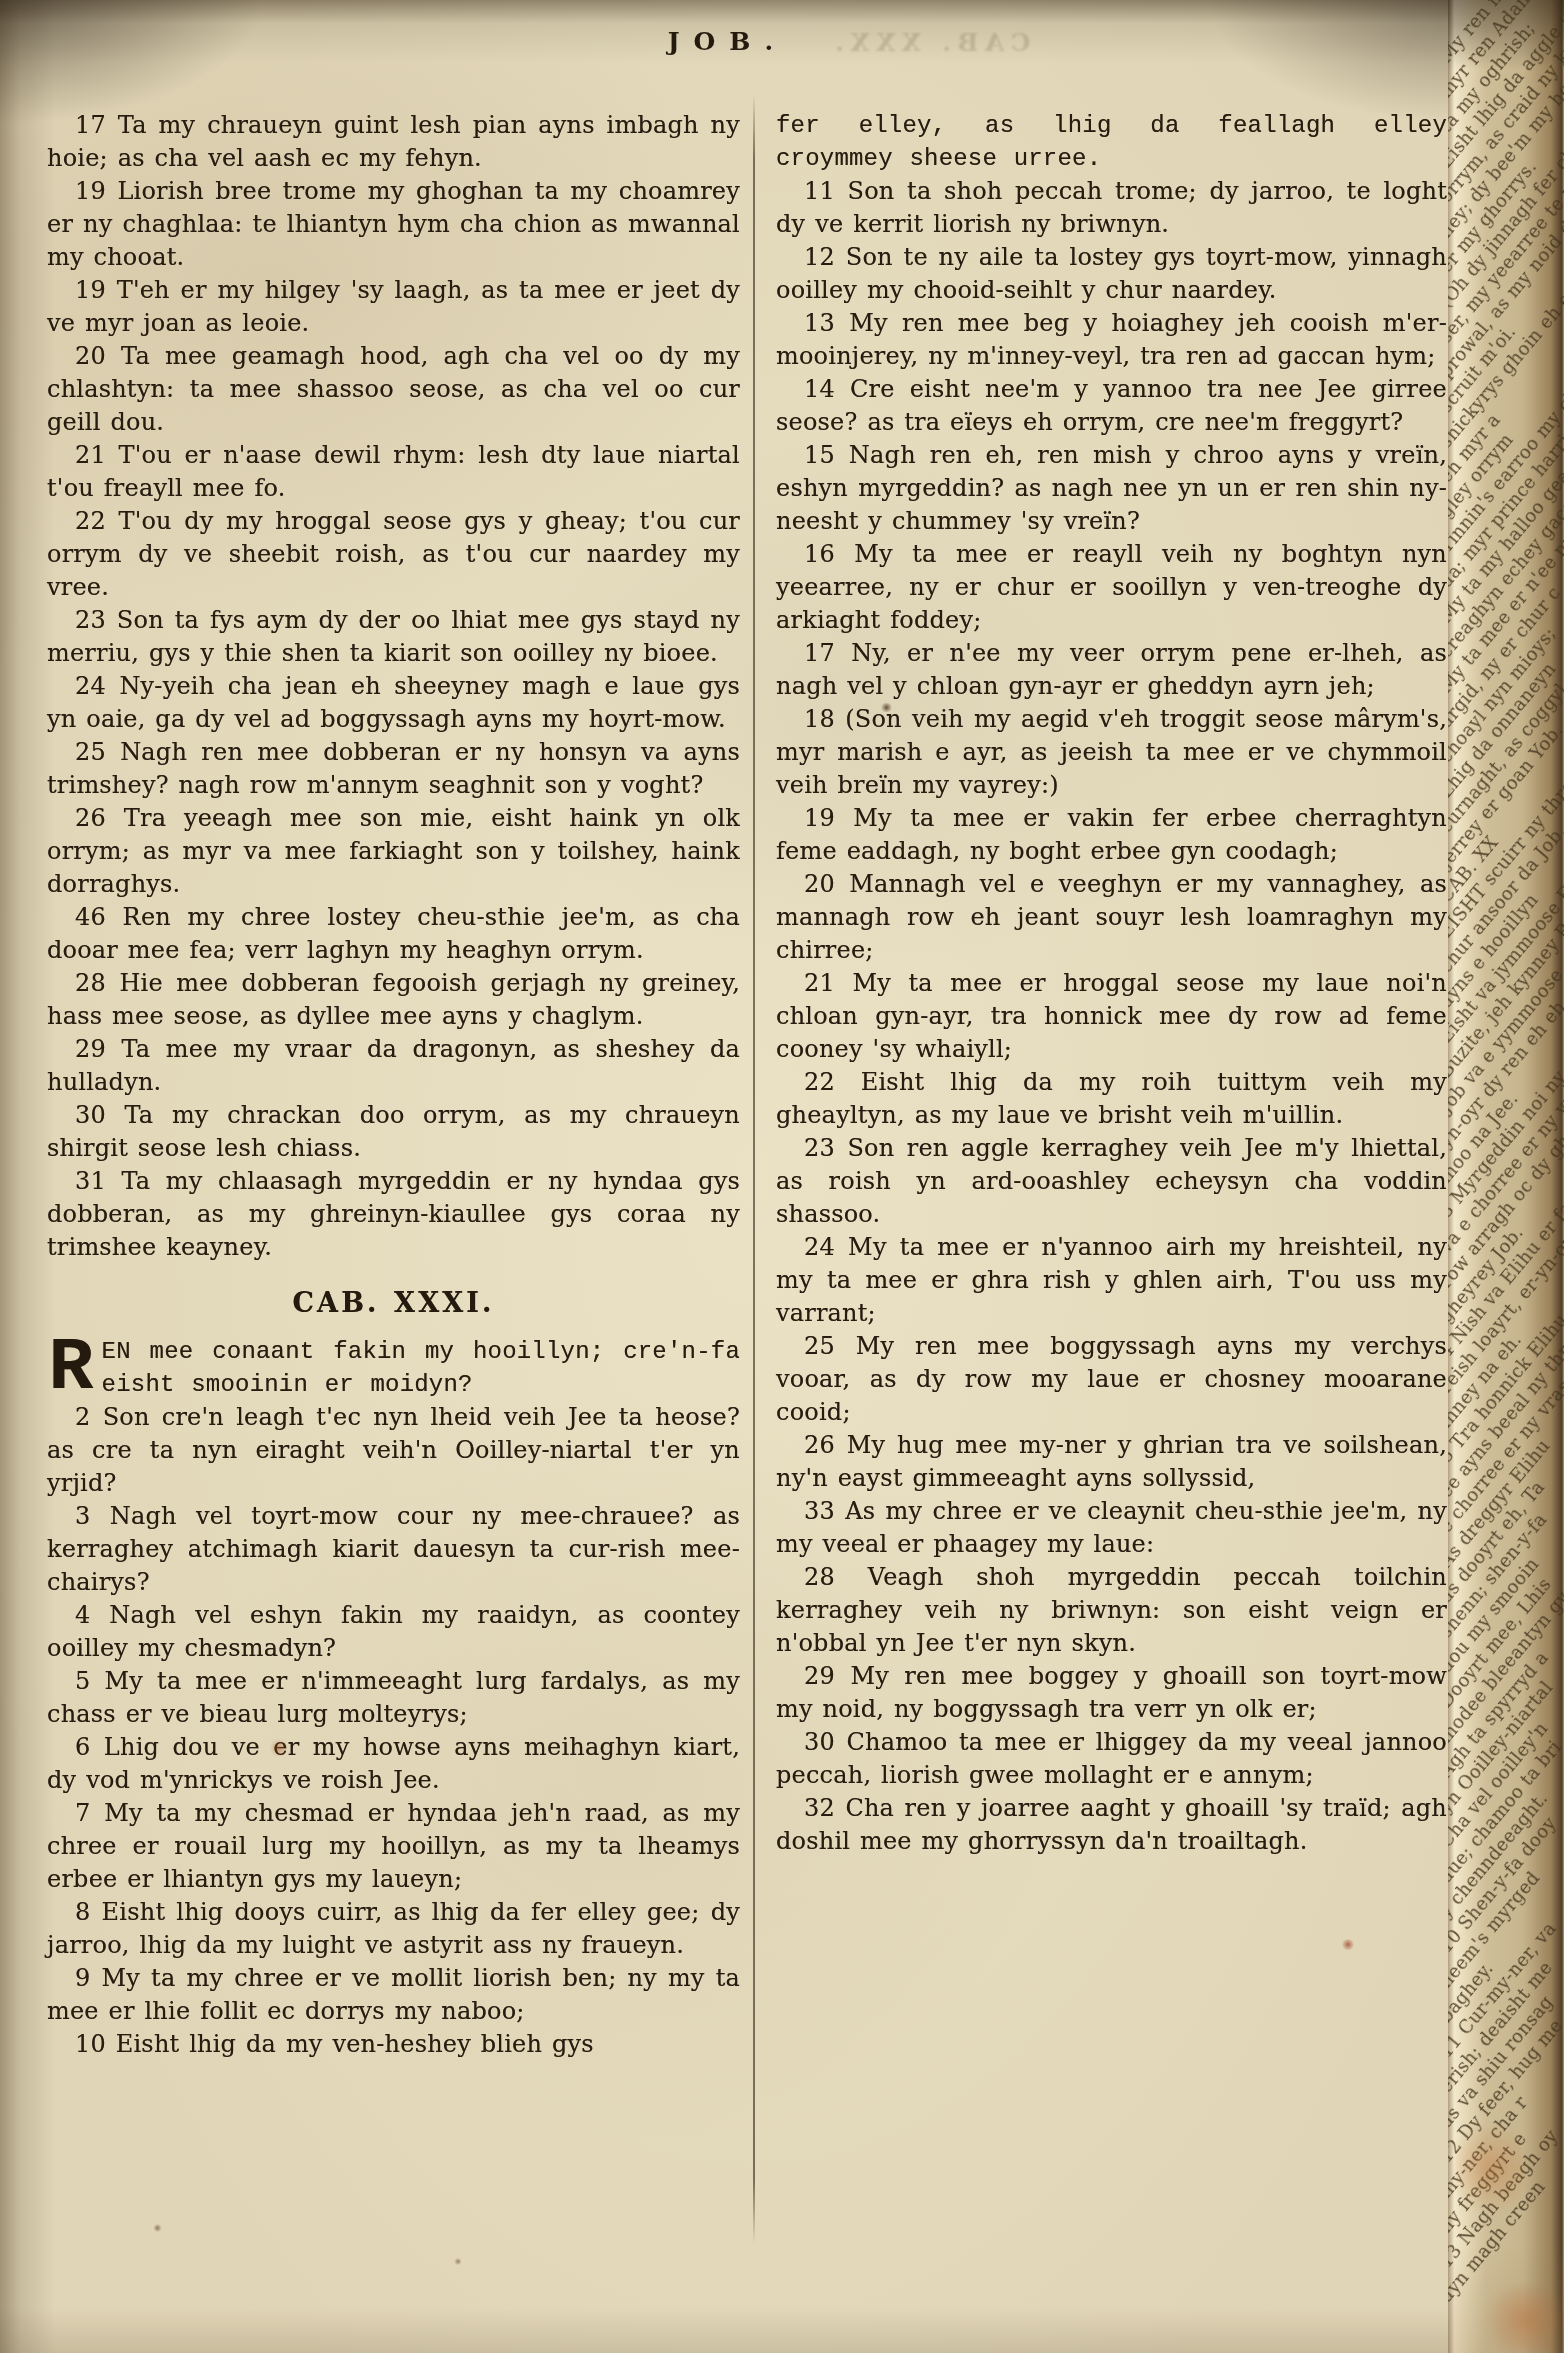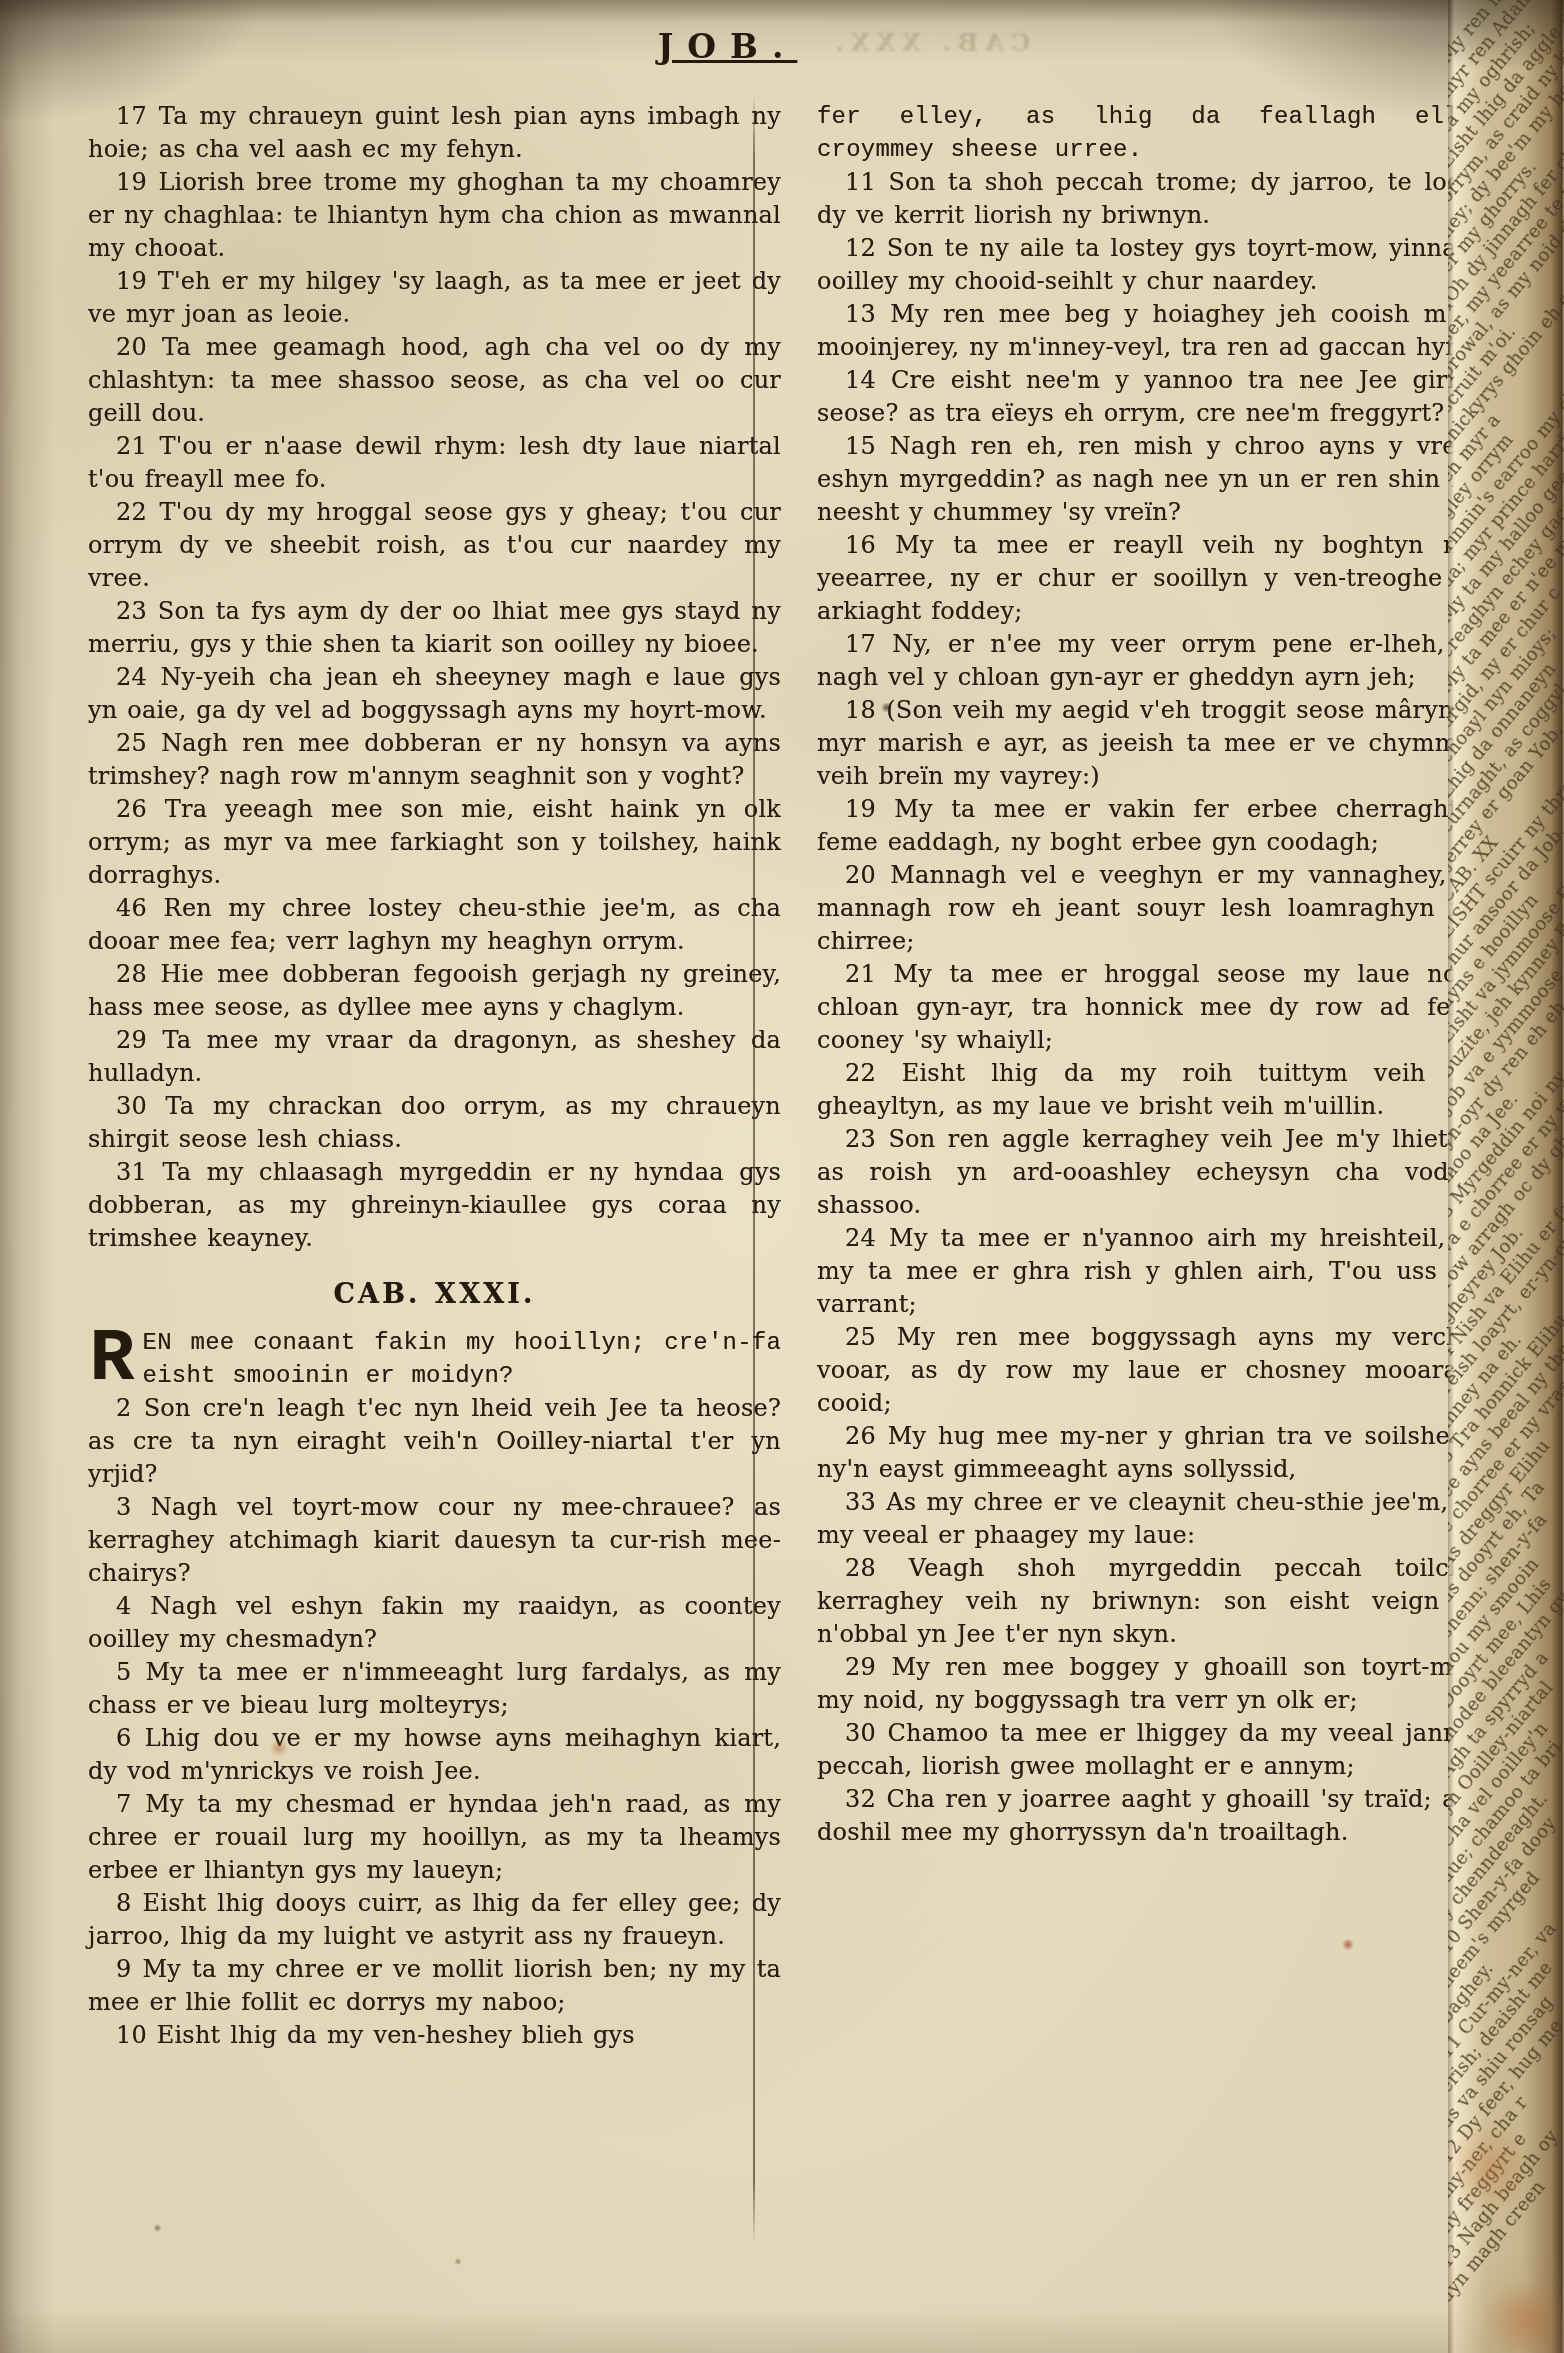--- a/index.html
+++ b/index.html
@@ -19,30 +19,30 @@
       linear-gradient(90deg, rgba(74,56,32,.42) 0px, rgba(74,56,32,.16) 20.3px, rgba(74,56,32,0) 55px),
       linear-gradient(180deg, rgba(56,42,24,.50) 0px, rgba(56,42,24,.12) 23.5px, rgba(56,42,24,0) 63px),
       linear-gradient(0deg, rgba(90,70,40,.18) 0px, rgba(90,70,40,0) 47px);
   }
   .corner-tl,.corner-tr{position:absolute;top:0;width:266px;height:125px;pointer-events:none;}
   .corner-tl{left:0;background:radial-gradient(ellipse at 0% 0%, rgba(40,30,18,.55), transparent 70%);}
   .corner-tr{right:94px;background:radial-gradient(ellipse at 100% 0%, rgba(40,30,18,.45), transparent 70%);}
 
   .running-head{
     position:absolute;top:27px;left:0;width:1455px;text-align:center;
-    font-size:33px;letter-spacing:14px;color:#241a0e;font-weight:600;text-decoration:underline;
+    font-size:25px;letter-spacing:14px;color:#241a0e;font-weight:600;
   }
   .ghost-head{
     position:absolute;top:28px;left:829px;
     font-size:25px;letter-spacing:6.3px;color:#6a5838;opacity:.22;
     transform:scaleX(-1);filter:blur(0.9px);font-weight:600;
   }
 
-  .col{position:absolute;top:100px;font-size:24px;line-height:33px;color:#271c10;
-       text-shadow:0 0 0.5px rgba(39,28,16,.55);word-spacing:2px;letter-spacing:0.2px;margin-left:41px;}
+  .col{position:absolute;top:109px;font-size:24px;line-height:33px;color:#271c10;
+       text-shadow:0 0 0.5px rgba(39,28,16,.55);word-spacing:2px;letter-spacing:0.2px;}
   .col-left{left:47px;width:693px;}
   .col-right{left:776px;width:671px;}
   .verse{margin:0;text-indent:28px;text-align:justify;overflow-wrap:break-word;}
   .no-indent{margin:0;text-indent:0;text-align:justify;font-family:Liberation Mono, monospace;}
   .chapter-heading{
     text-align:center;font-size:27px;font-weight:700;letter-spacing:3.1px;
     margin:22px 0 15.6px 0;text-indent:0;color:#241a0e;
   }
   .dropcap{
     float:left;font-size:75px;line-height:61px;font-weight:600;

